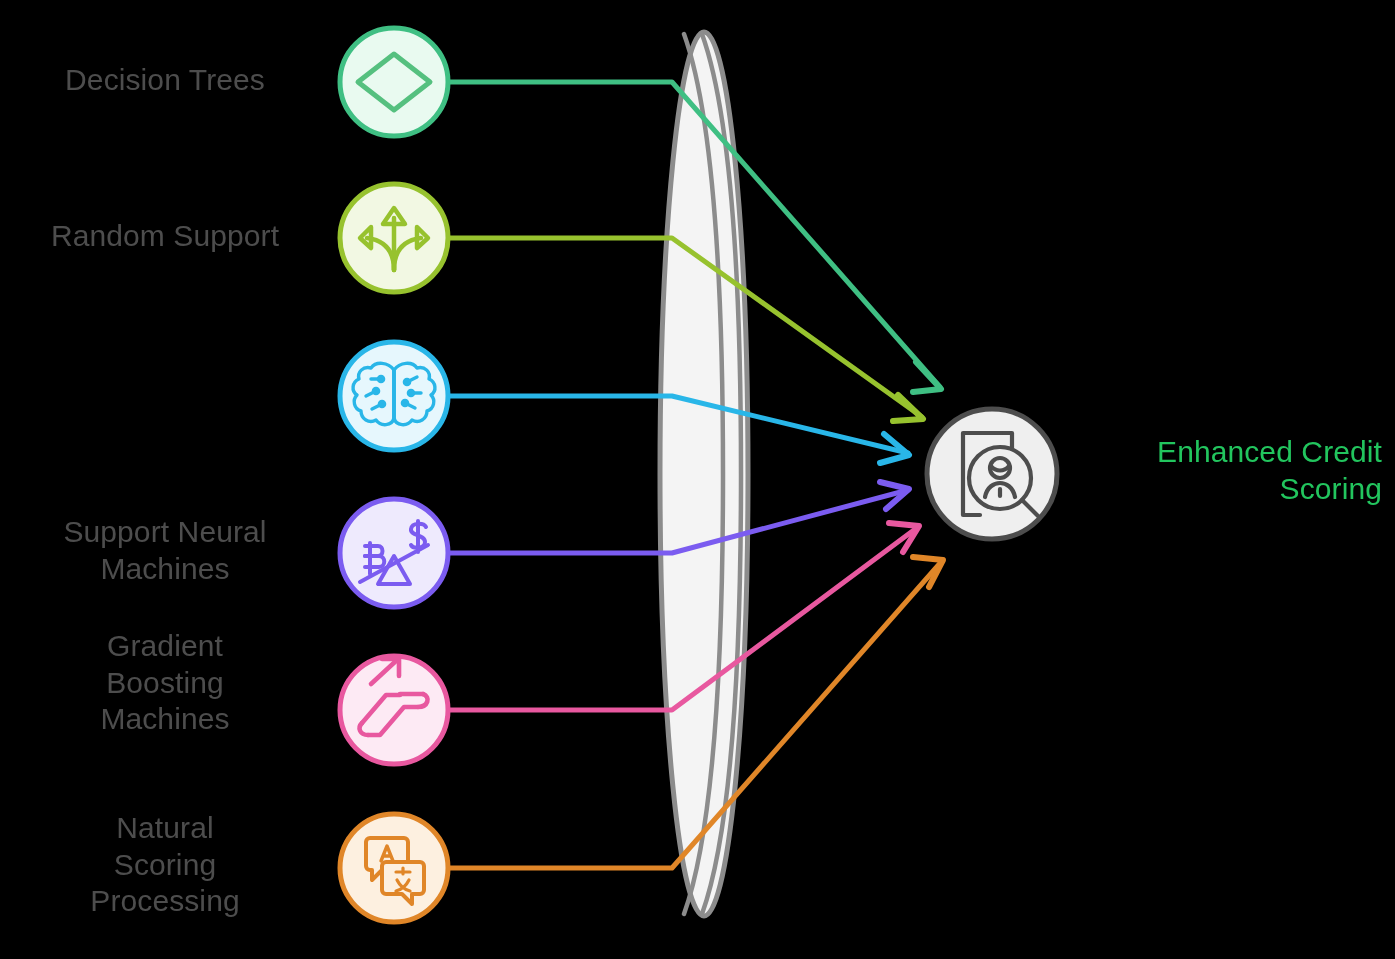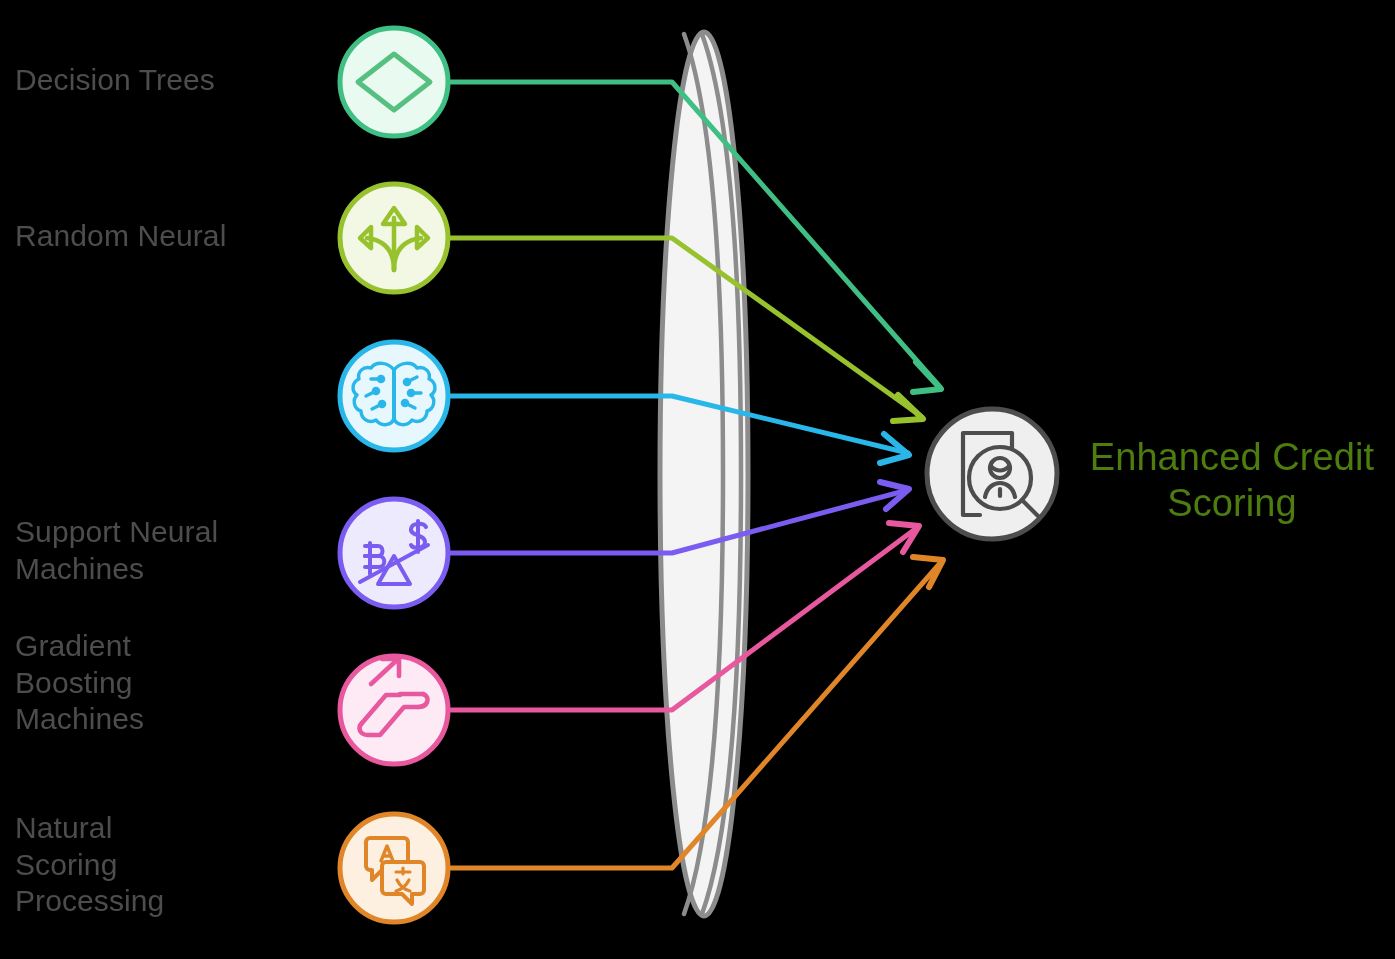--- a/index.html
+++ b/index.html
@@ -22,33 +22,33 @@
   }
   #diagram-svg {
     position: absolute;
     left: 0;
     top: 0;
     width: 1395px;
     height: 959px;
   }
   .src-label {
     position: absolute;
-    text-align: left;
+    text-align: center;
     color: #4d4d4d;
     font-size: 30px;
     line-height: 1.22;
     font-weight: 400;
     letter-spacing: 0.1px;
     white-space: pre-line;
   }
   .target-label {
     position: absolute;
-    text-align: center;
-    color: #4d7c0f;
-    font-size: 38px;
+    text-align: right;
+    color: #22c55e;
+    font-size: 30px;
     line-height: 1.22;
     font-weight: 400;
     letter-spacing: 0.1px;
     white-space: pre-line;
   }
 </style>
 </head>
 <body>
 
 <div id="stage">
@@ -206,21 +206,21 @@
         <path d="M 985 497 C 987 487 994 483 1000 483 C 1006 483 1013 487 1015 497"></path>
         <path d="M 1000 489 L 1000 496"></path>
 
         <path d="M 1022 500 L 1038 516"></path>
       </g>
     </g>
   </svg>
 
   <div class="src-label" style="right:1080px; top:62px; width:300px;">Decision Trees</div>
 
-  <div class="src-label" style="right:1080px; top:218px; width:300px;">Random Neural</div>
+  <div class="src-label" style="right:1080px; top:218px; width:300px;">Random Support</div>
 
 
   <div class="src-label" style="right:1080px; top:514px; width:300px;">Support Neural
 Machines</div>
 
   <div class="src-label" style="right:1080px; top:628px; width:300px;">Gradient
 Boosting
 Machines</div>
 
   <div class="src-label" style="right:1080px; top:810px; width:300px;">Natural

